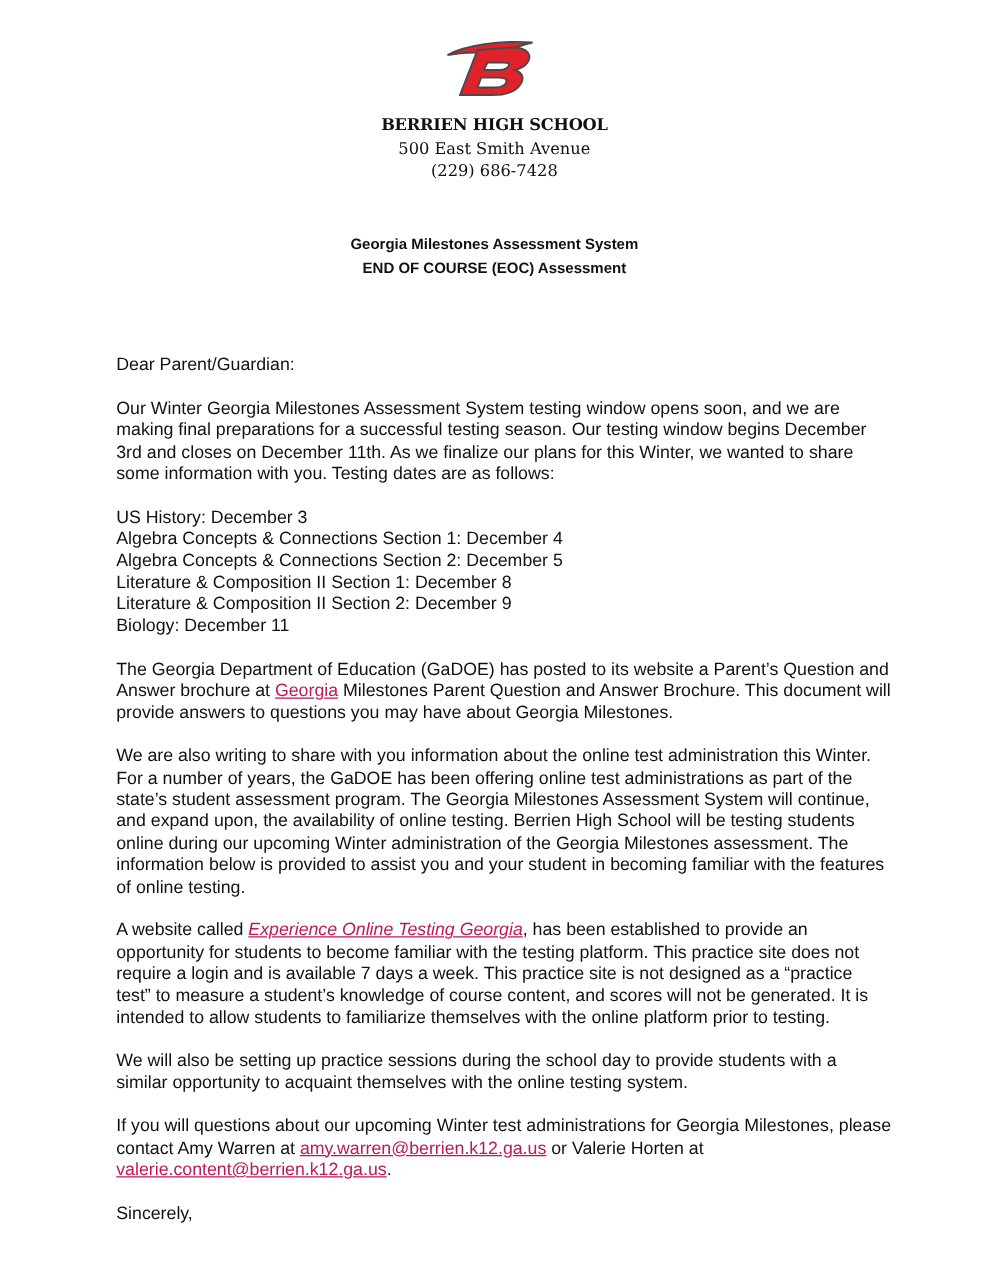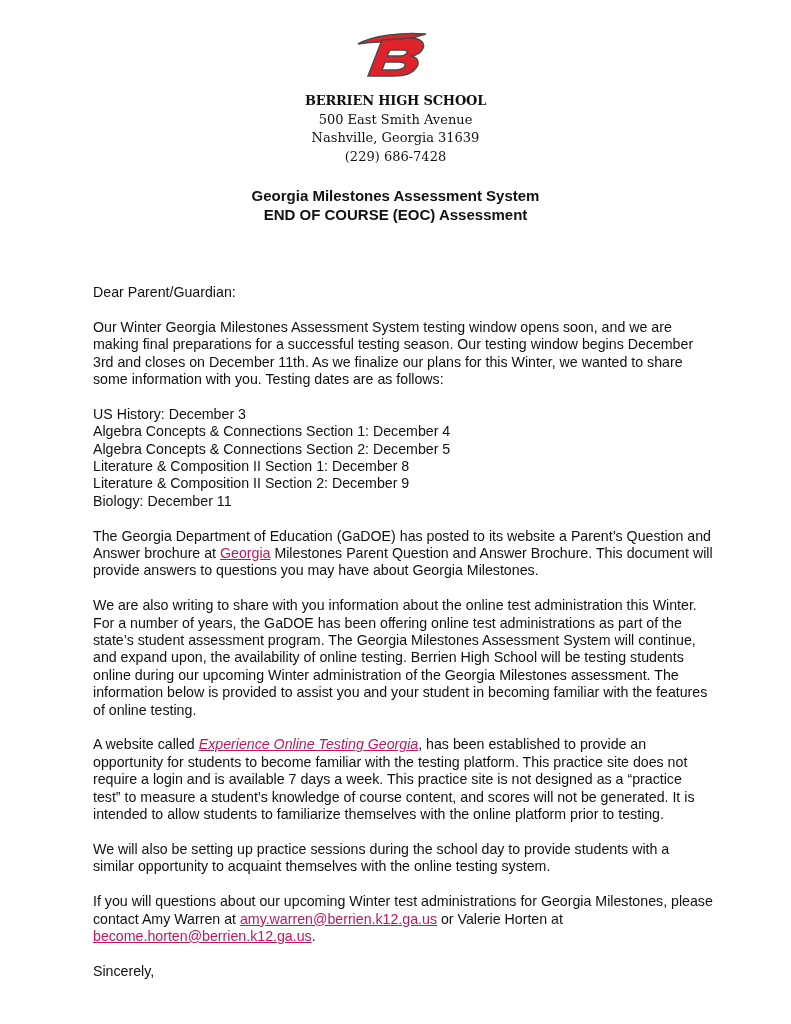--- a/index.html
+++ b/index.html
@@ -3,21 +3,21 @@
   <meta charset="utf-8">
   <style>
     html, body { margin: 0; padding: 0; background: #ffffff; }
     body { width: 791px; height: 1024px; position: relative; overflow: hidden; color: #111; }
     .page { position: absolute; left: 0; top: 0; width: 791px; height: 1024px; text-decoration: underline; }
     .logo { position: absolute; left: 352px; top: 30px; width: 80px; height: 48px; }
     .letterhead { position: absolute; left: 0; top: 92px; width: 791px; text-align: center;
       font-family: "DejaVu Serif", "Liberation Serif", serif; font-size: 13px; line-height: 18.5px; color: #111; }
     .letterhead .school { font-weight: bold; letter-spacing: -0.2px; }
     .title { position: absolute; left: 0; top: 186px; width: 791px; text-align: center;
-      font-family: "Liberation Sans", sans-serif; font-size: 15px; font-weight: bold; line-height: 19px; }
+      font-family: "Liberation Sans", sans-serif; font-size: 12px; font-weight: bold; line-height: 19px; }
     .body { position: absolute; left: 93px; top: 237px; width: 620px;
       font-family: "Liberation Sans", sans-serif; font-size: 14.2px; line-height: 17.4px; color: #111; margin-top: 47px; }
     .body p { margin: 0 0 17.4px 0; }
     .body ul { list-style: none; margin: 0 0 17.4px 0; padding: 0; }
     .body li { margin: 0; padding: 0; }
     a.link { color: #be185d; text-decoration: underline; }
     a.link.italic { font-style: italic; }
     .sig p { margin: 0; }
   </style>
 </head>
@@ -26,21 +26,20 @@
 <div class="page">
 
   <svg class="logo" viewBox="0 0 80 48">
     <path d="M6 14 C20 6, 48 2, 74 4 C66 6, 60 8, 56 10 L28 12 C20 12, 12 13, 6 14 Z" fill="#e0222a" stroke="#4a4a4a" stroke-width="1.5"></path>
     <path d="M30 10 L58 8 C70 8, 74 14, 70 20 C68 23, 64 25, 60 26 C66 28, 68 33, 64 38 C60 44, 52 46, 42 46 L16 46 Z M38 20 L35 26 L48 26 C53 26, 56 23, 55 21 C54 20, 52 20, 50 20 Z M33 32 L30 40 L44 40 C50 40, 54 37, 53 34 C52 32, 50 32, 47 32 Z" fill="#e0222a" fill-rule="evenodd" stroke="#4a4a4a" stroke-width="1.5"></path>
   </svg>
 
   <div class="letterhead">
     <div class="school">BERRIEN HIGH SCHOOL</div>
     <div>500 East Smith Avenue</div>
-    <div>Nashville, Georgia 31639</div>
     <div>(229) 686-7428</div>
   </div>
 
   <div class="title">
     <div>Georgia Milestones Assessment System</div>
     <div>END OF COURSE (EOC) Assessment</div>
   </div>
 
   <div class="body">
     <p>Dear Parent/Guardian:</p>
@@ -56,18 +55,18 @@
     </ul>
 
     <p><span>The Georgia Department of Education (GaDOE) has posted to its website a Parent’s Question and Answer brochure at </span><a class="link" href="#">Georgia</a><span> Milestones Parent Question and Answer Brochure.  This document will provide answers to questions you may have about Georgia Milestones.</span></p>
 
     <p>We are also writing to share with you information about the online test administration this Winter. For a number of years, the GaDOE has been offering online test administrations as part of the state’s student assessment program.  The Georgia Milestones Assessment System will continue, and expand upon, the availability of online testing. Berrien High School will be testing students online during our upcoming Winter administration of the Georgia Milestones assessment.  The information below is provided to assist you and your student in becoming familiar with the features of online testing.</p>
 
     <p><span>A website called </span><a class="link italic" href="#">Experience Online Testing Georgia</a><span>, has been established to provide an opportunity for students to become familiar with the testing platform. This practice site does not require a login and is available 7 days a week. This practice site is not designed as a “practice test” to measure a student’s knowledge of course content, and scores will not be generated.  It is intended to allow students to familiarize themselves with the online platform prior to testing.</span></p>
 
     <p>We will also be setting up practice sessions during the school day to provide students with a similar opportunity to acquaint themselves with the online testing system.</p>
 
-    <p><span>If you will questions about our upcoming Winter test administrations for Georgia Milestones, please contact Amy Warren at </span><a class="link" href="#">amy.warren@berrien.k12.ga.us</a><span> or Valerie Horten at </span><a class="link" href="#">become.horten@berrien.k12.ga.us</a><span>.</span></p>
+    <p><span>If you will questions about our upcoming Winter test administrations for Georgia Milestones, please contact Amy Warren at </span><a class="link" href="#">amy.warren@berrien.k12.ga.us</a><span> or Valerie Horten at </span><a class="link" href="#">valerie.content@berrien.k12.ga.us</a><span>.</span></p>
 
     <p>Sincerely,</p>
 
   </div>
 </div>
 
 </body></html>

